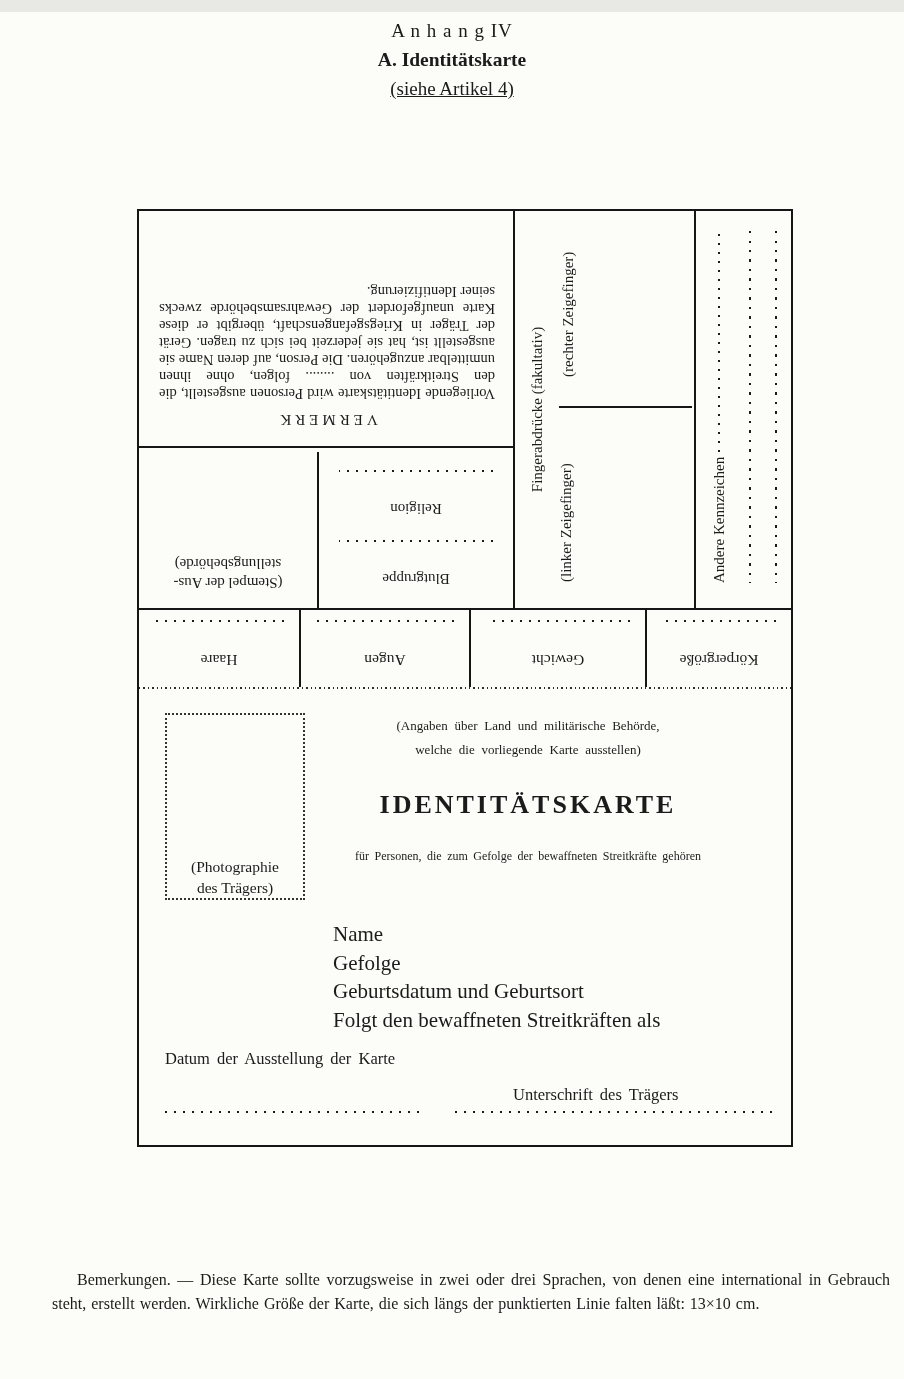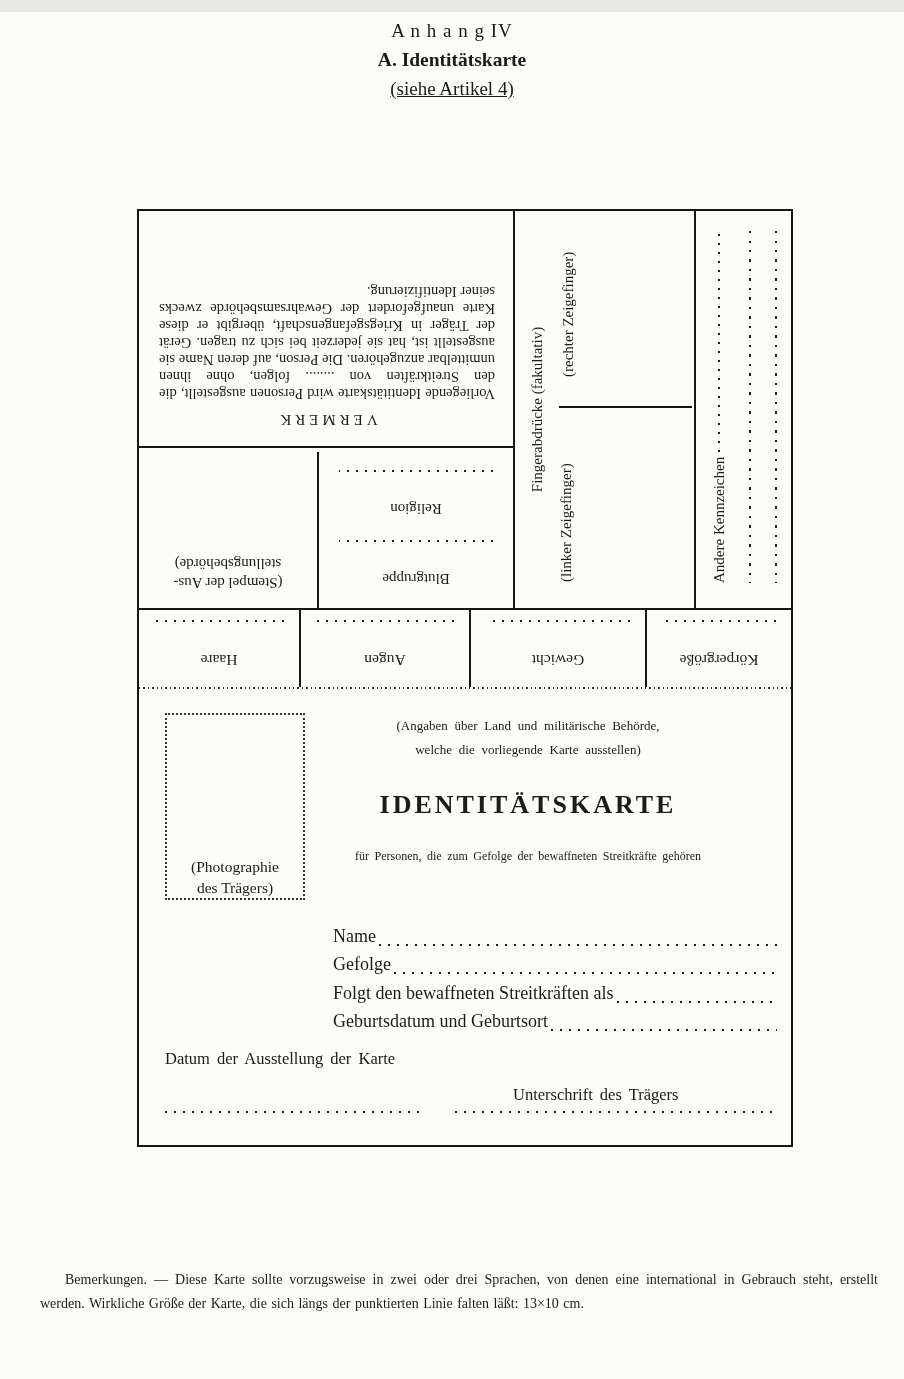--- a/index.html
+++ b/index.html
@@ -59,28 +59,28 @@
   
   .photo-box{position:absolute;left:26px;top:502px;width:136px;height:183px;
     border:2px dotted #333;display:flex;flex-direction:column;align-items:center;justify-content:flex-end;
     font-size:15.5px;line-height:21px;text-align:center;}
   .issuer{position:absolute;left:150px;top:503px;width:478px;text-align:center;}
   .issuer-note{font-size:13px;line-height:23.5px;word-spacing:3.5px;}
   .card-title{margin-top:29px;font-size:26px;font-weight:bold;letter-spacing:3px;}
   .card-subtitle{margin-top:29px;font-size:12px;word-spacing:2.5px;}
 
   .fields{position:absolute;left:194px;top:711px;width:444px;}
-  .field-row{display:flex;align-items:center;height:28.5px;font-size:18px;}
+  .field-row{display:flex;align-items:flex-start;height:28.5px;font-size:21px;flex-direction:column;}
   .field-row .dotfill{align-self:flex-end;margin:0 0 5px 3px;}
 
   .abs-label{position:absolute;font-size:16.5px;word-spacing:3px;white-space:nowrap;}
 
   
-  .remarks{position:absolute;left:40px;top:1256px;width:838px;margin:0;
-    font-size:14px;line-height:23.5px;text-align:justify;text-indent:25px;word-spacing:1px;}
+  .remarks{position:absolute;left:52px;top:1256px;width:838px;margin:0;
+    font-size:16px;line-height:23.5px;text-align:justify;text-indent:25px;word-spacing:1px;}
 </style>
 </head>
 <body>
 
 <div class="page">
 
   <header class="doc-header">
     <div class="h1">A n h a n g IV</div>
     <div class="h2">A. Identitätskarte</div>
     <div class="h3">(siehe Artikel 4)</div>
@@ -180,25 +180,25 @@
     <div class="fields">
       <div class="field-row">
         <span>Name</span>
         <span class="dotfill"></span>
       </div>
       <div class="field-row">
         <span>Gefolge</span>
         <span class="dotfill"></span>
       </div>
       <div class="field-row">
+        <span>Geburtsdatum und Geburtsort</span>
+        <span class="dotfill"></span>
+      </div>
+      <div class="field-row">
         <span>Folgt den bewaffneten Streitkräften als</span>
-        <span class="dotfill"></span>
-      </div>
-      <div class="field-row">
-        <span>Geburtsdatum und Geburtsort</span>
         <span class="dotfill"></span>
       </div>
     </div>
 
     <span class="abs-label" style="left:26px;top:838px">Datum der Ausstellung der Karte</span>
     <span class="abs-label" style="left:374px;top:874px">Unterschrift des Trägers</span>
 
     <div class="hdots" style="left:26px;top:900px;width:260px"></div>
     <div class="hdots" style="left:316px;top:900px;width:322px"></div>
 

